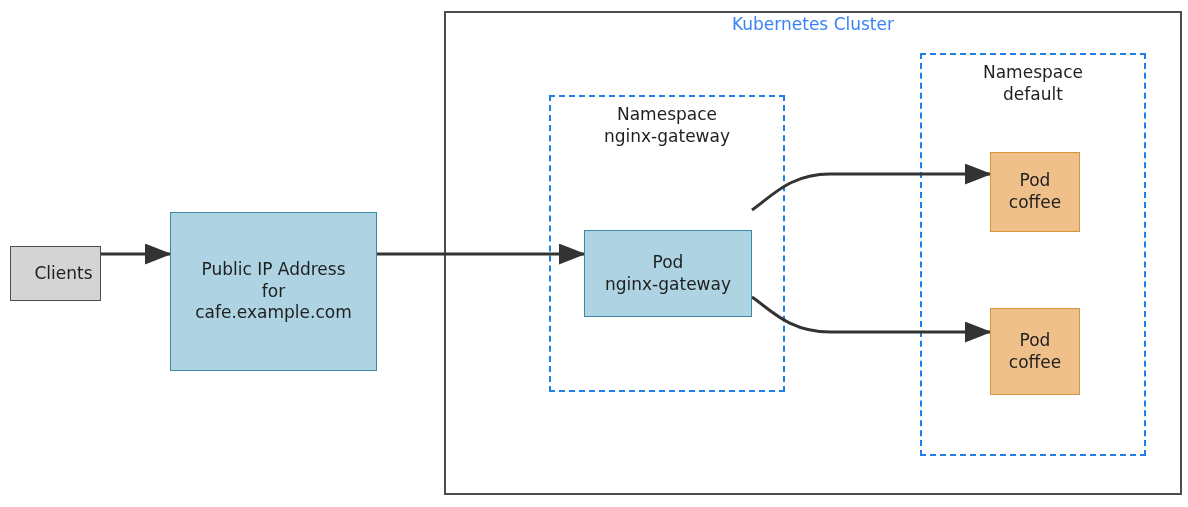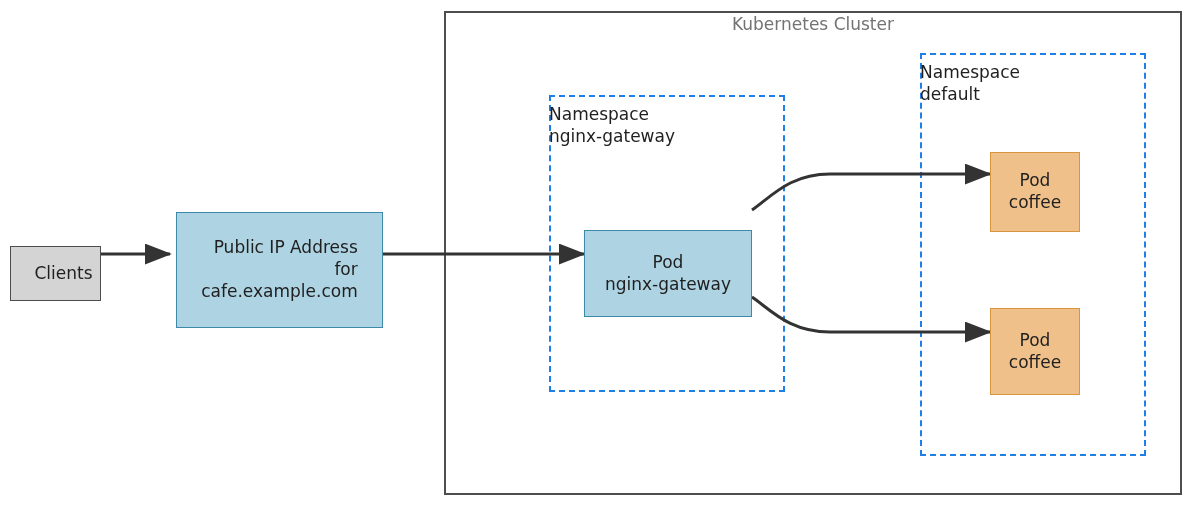--- a/index.html
+++ b/index.html
@@ -56,21 +56,21 @@
     border: 2px solid #4d4d4d;
     background: transparent;
   }
   .cluster-title {
     position: absolute;
     left: 444px;
     top: 14px;
     width: 738px;
     text-align: center;
     font-size: 17px;
-    color: #737373;
+    color: #3b82f6;
   }
 
   
   .ns-box {
     position: absolute;
     box-sizing: border-box;
     border: 2px dashed #1f7fe8;
     background: transparent;
   }
   .ns-gateway {
@@ -80,21 +80,21 @@
     height: 297px;
   }
   .ns-default {
     left: 920px;
     top: 53px;
     width: 226px;
     height: 403px;
   }
   .ns-label {
     position: absolute;
-    text-align: left;
+    text-align: center;
     font-size: 17px;
     line-height: 1.28;
     white-space: pre-line;
     color: #1f1f1f;
   }
   .ns-gateway-label {
     left: 549px;
     top: 104px;
     width: 236px;
   }
@@ -108,27 +108,26 @@
   .clients-box {
     left: 10px;
     top: 226px;
     width: 91px;
     height: 55px;
     background: #d4d4d4;
     border: 1.5px solid #4d4d4d;
     padding-left: 16px;
   }
   .publicip-box {
-    left: 176px;
+    left: 170px;
     top: 192px;
     width: 207px;
-    height: 116px;
+    height: 159px;
     background: #aed3e2;
     border: 1.5px solid #3c8aa8;
-    text-align: right;
   }
   .gatewaypod-box {
     left: 584px;
     top: 210px;
     width: 168px;
     height: 87px;
     background: #aed3e2;
     border: 1.5px solid #3c8aa8;
   }
   .coffee-box {

